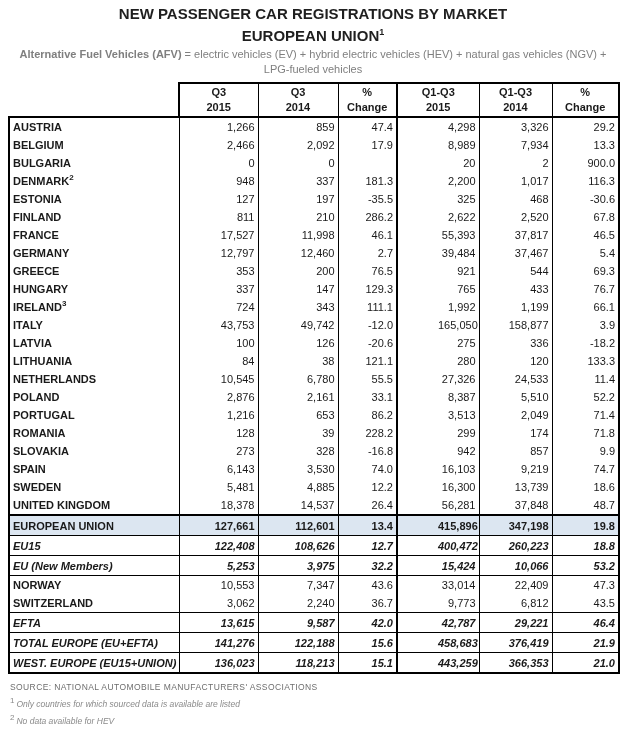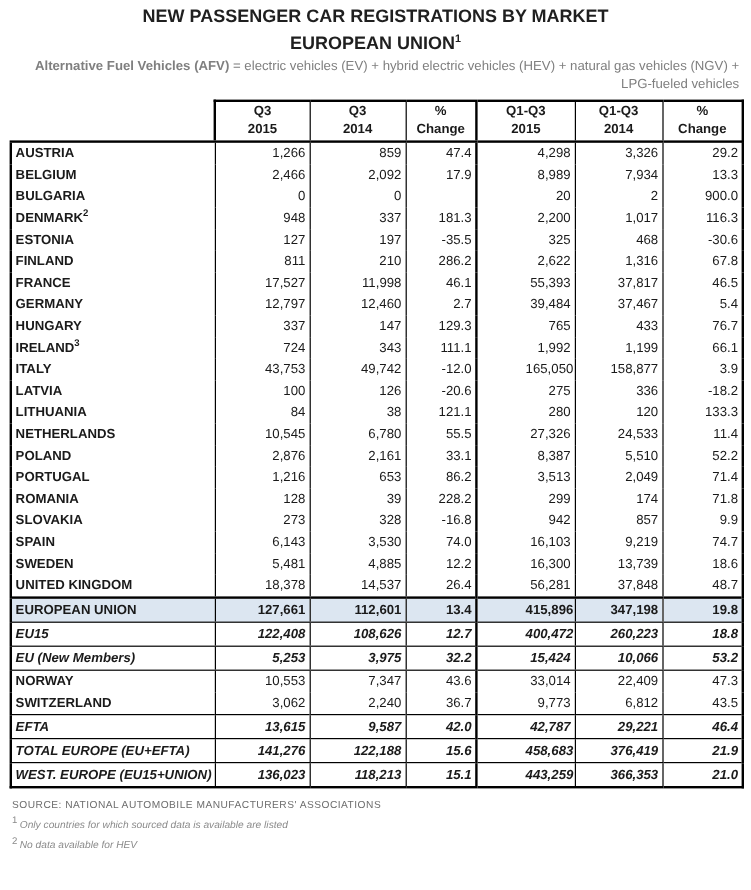--- a/index.html
+++ b/index.html
@@ -14,21 +14,21 @@
   .title {
     padding-top:5px;
     text-align:center;
     font-size:15px; line-height:18px; font-weight:bold;
     color:#1f1f1f;
   }
   .title sup { font-size:9px; }
 
   .subtitle {
     margin-top:2px; padding:0 10px;
-    text-align:right;
+    text-align:center;
     font-size:11px; line-height:15px;
     color:#7f7f7f;
   }
   .subtitle .lead { font-weight:bold; }
 
   table.afv {
     border-collapse:collapse;
     table-layout:fixed;
     width:610px;
     margin:5px 0 0 8px;
@@ -193,40 +193,49 @@
           <td class="num grp">325</td>
           <td class="num">468</td>
           <td class="num">-30.6</td>
         </tr>
         <tr class="country">
           <td class="label"><span>FINLAND</span></td>
           <td class="num">811</td>
           <td class="num">210</td>
           <td class="num">286.2</td>
           <td class="num grp">2,622</td>
-          <td class="num">1,316</td>
+          <td class="num">2,520</td>
           <td class="num">67.8</td>
         </tr>
         <tr class="country">
           <td class="label"><span>FRANCE</span></td>
           <td class="num">17,527</td>
           <td class="num">11,998</td>
           <td class="num">46.1</td>
           <td class="num grp">55,393</td>
           <td class="num">37,817</td>
           <td class="num">46.5</td>
         </tr>
         <tr class="country">
           <td class="label"><span>GERMANY</span></td>
           <td class="num">12,797</td>
           <td class="num">12,460</td>
           <td class="num">2.7</td>
           <td class="num grp">39,484</td>
           <td class="num">37,467</td>
           <td class="num">5.4</td>
+        </tr>
+        <tr class="country">
+          <td class="label"><span>GREECE</span></td>
+          <td class="num">353</td>
+          <td class="num">200</td>
+          <td class="num">76.5</td>
+          <td class="num grp">921</td>
+          <td class="num">544</td>
+          <td class="num">69.3</td>
         </tr>
         <tr class="country">
           <td class="label"><span>HUNGARY</span></td>
           <td class="num">337</td>
           <td class="num">147</td>
           <td class="num">129.3</td>
           <td class="num grp">765</td>
           <td class="num">433</td>
           <td class="num">76.7</td>
         </tr>

